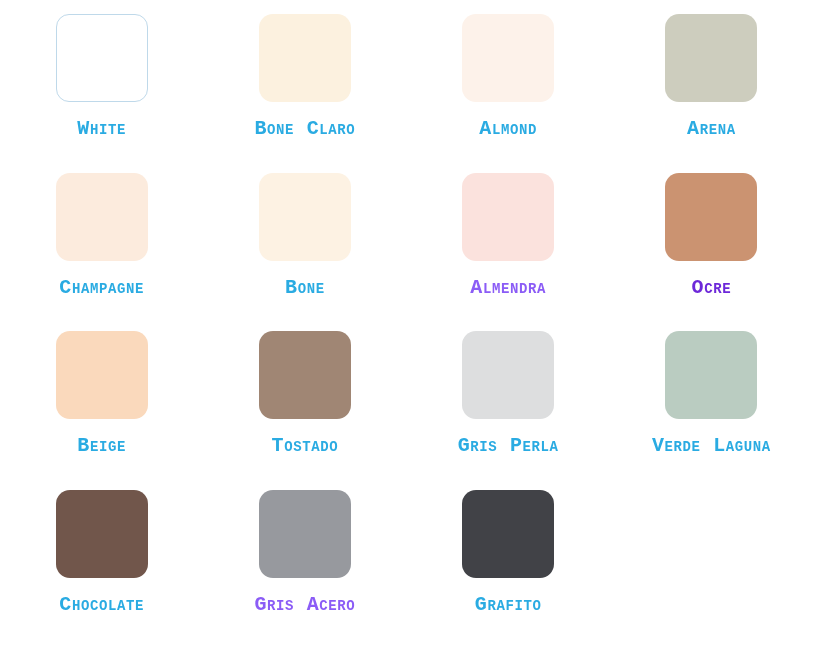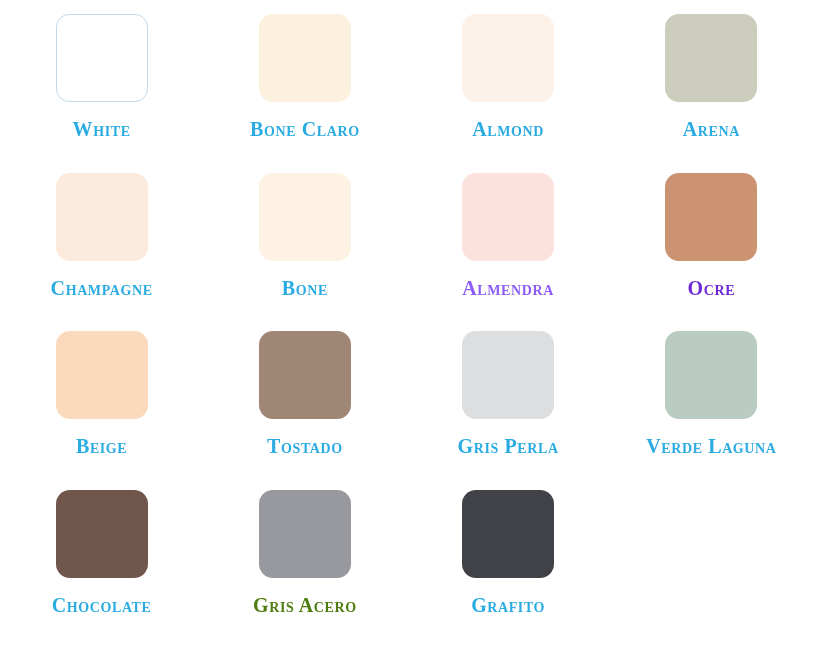--- a/index.html
+++ b/index.html
@@ -42,21 +42,21 @@
   }
 
   .swatch-chip.bordered {
     border: 1px solid #bfd9ea;
     border-radius: 13px;
   }
 
   .swatch-label {
     margin-top: 17px;
     color: #2aabe2;
-    font-family: Liberation Serif, serif;
+    font-family: Liberation Mono, monospace;
     font-size: 20px;
     font-variant: small-caps;
     font-weight: 600;
     letter-spacing: 0.6px;
     white-space: nowrap;
     text-align: center;
     line-height: 1;
   }
 </style>
 </head>
@@ -110,19 +110,19 @@
     <div class="swatch-cell">
       <div class="swatch-chip" style="background: rgb(186, 204, 193);"></div>
       <div class="swatch-label" style="color: rgb(42, 171, 226);">Verde Laguna</div>
     </div>
     <div class="swatch-cell">
       <div class="swatch-chip" style="background: rgb(113, 86, 75);"></div>
       <div class="swatch-label" style="color: rgb(42, 171, 226);">Chocolate</div>
     </div>
     <div class="swatch-cell">
       <div class="swatch-chip" style="background: rgb(151, 153, 158);"></div>
-      <div class="swatch-label" style="color: #4d7c0f;">Gris Acero</div>
+      <div class="swatch-label" style="color: #8b5cf6;">Gris Acero</div>
     </div>
     <div class="swatch-cell">
       <div class="swatch-chip" style="background: rgb(65, 66, 71);"></div>
       <div class="swatch-label" style="color: rgb(42, 171, 226);">Grafito</div>
     </div>
   </div>
 
 </body></html>

